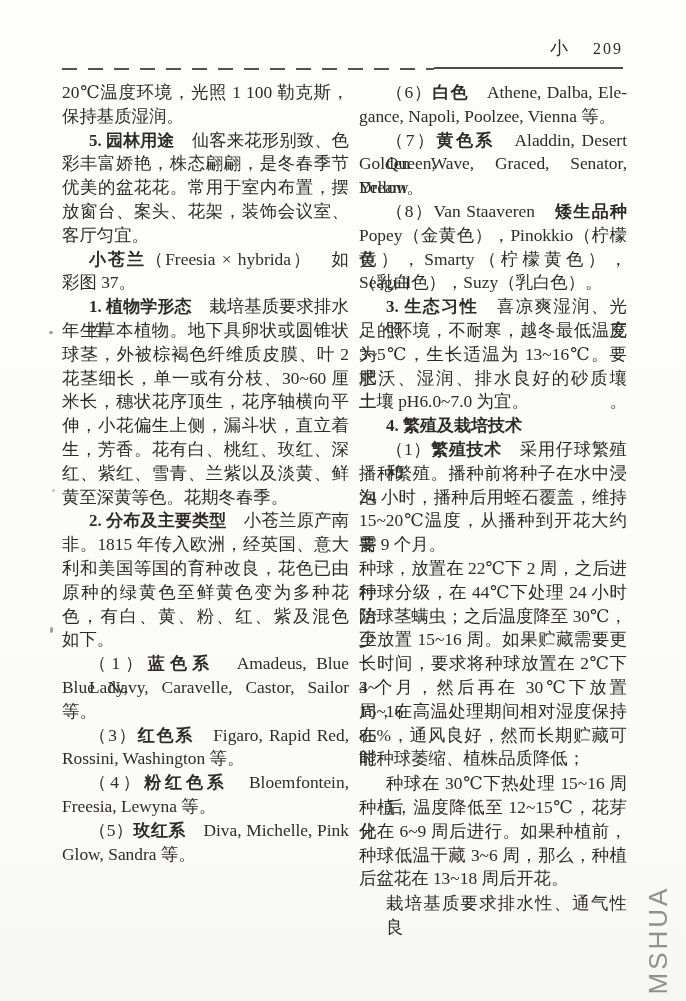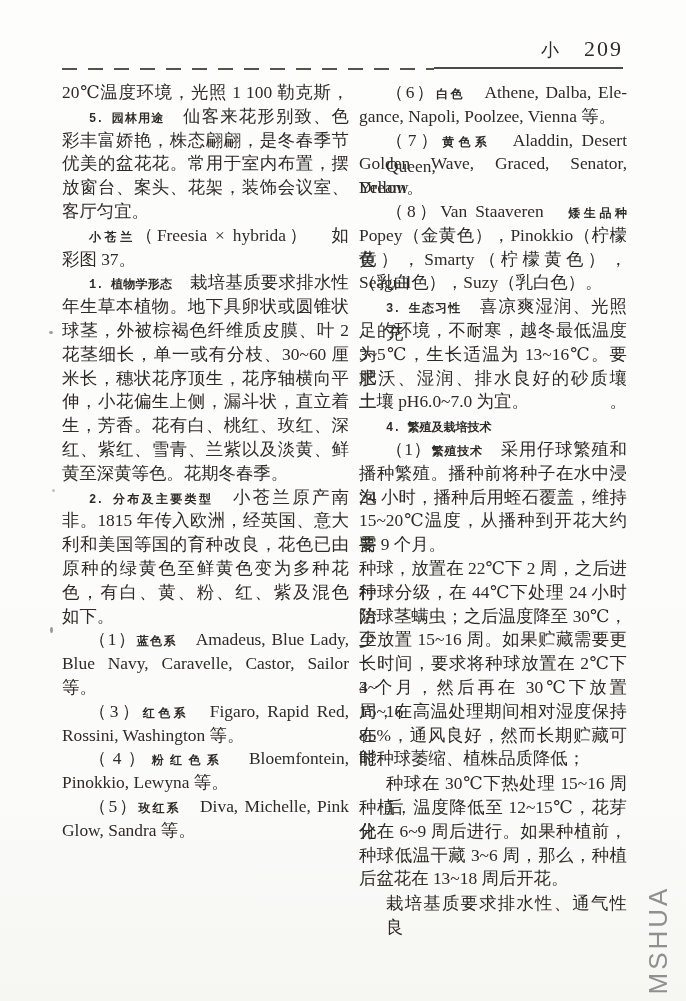--- a/index.html
+++ b/index.html
@@ -12,40 +12,40 @@
     position:relative;width:686px;height:1001px;overflow:hidden;
     background:linear-gradient(180deg,#fdfdfc 0%,#fbfbf9 78%,#f6f6f3 100%);
     color:#2e2b27;
   }
   
   .running-head{
     position:absolute;top:36px;left:62px;width:561px;height:26px;
     text-align:right;white-space:nowrap;
   }
   .section-word{font-size:18px;margin-right:24px;letter-spacing:1px;}
-  .page-num{font-size:22px;letter-spacing:2px;}
+  .page-num{font-size:16px;letter-spacing:2px;}
   
   .head-rule{position:absolute;top:67px;left:62px;width:561px;height:3px;display:flex;align-items:center;}
   .rule-dashed{
     width:372px;height:2px;
     background:repeating-linear-gradient(90deg,#57534c 0 15px,transparent 15px 26px);
   }
   .rule-solid{flex:1;height:1.6px;background:#4e4a44;margin-top:-1px;}
   
   .col{position:absolute;top:81px;}
   .col-left{left:62px;width:287px;}
   .col-right{left:359px;width:268px;}
   .line{
     font-size:17.4px;height:23.8px;line-height:23.8px;
     color:#2e2b27;overflow:visible;white-space:normal;
   }
   .line.j{text-align:justify;text-align-last:justify;}
   .line.ind{padding-left:27px;}
   .line.mt{margin-top:1px;}
-  .b{font-weight:700;font-family:Liberation Mono, monospace;font-size:12px;}
+  .b{font-weight:700;font-family:Liberation Serif, serif;font-size:17px;}
   .i{}
   
   .watermark{
     position:absolute;left:603px;top:925px;width:110px;height:30px;
     transform:rotate(-90deg);
     font-family:"Liberation Sans","DejaVu Sans",sans-serif;
     font-size:26px;line-height:30px;text-align:center;
     color:#909090;letter-spacing:3px;
   }
   
@@ -63,20 +63,21 @@
     <span class="section-word">小</span><span class="page-num">209</span>
   </div>
 
   <div class="head-rule">
     <span class="rule-dashed"></span>
     <span class="rule-solid"></span>
   </div>
 
   <div class="col col-left">
       <div class="line j"><span>20℃温度环境，光照 1 100 勒克斯，</span></div>
+      <div class="line"><span>保持基质湿润。</span></div>
       <div class="line j ind"><span class="b">5. 园林用途</span><span>　仙客来花形别致、色</span></div>
       <div class="line j"><span>彩丰富娇艳，株态翩翩，是冬春季节</span></div>
       <div class="line j"><span>优美的盆花花。常用于室内布置，摆</span></div>
       <div class="line j"><span>放窗台、案头、花架，装饰会议室、</span></div>
       <div class="line"><span>客厅匀宜。</span></div>
       <div class="line j ind"><span class="b">小苍兰</span><span>（</span><span class="i">Freesia</span><span> × </span><span class="i">hybrida</span><span>）　如</span></div>
       <div class="line"><span>彩图 37。</span></div>
       <div class="line j ind"><span class="b">1. 植物学形态</span><span>　栽培基质要求排水性</span></div>
       <div class="line j"><span>年生草本植物。地下具卵状或圆锥状</span></div>
       <div class="line j"><span>球茎，外被棕褐色纤维质皮膜、叶 2</span></div>
@@ -91,21 +92,21 @@
       <div class="line j"><span>利和美国等国的育种改良，花色已由</span></div>
       <div class="line j"><span>原种的绿黄色至鲜黄色变为多种花</span></div>
       <div class="line j"><span>色，有白、黄、粉、红、紫及混色</span></div>
       <div class="line"><span>如下。</span></div>
       <div class="line j ind"><span>（1）</span><span class="b">蓝色系</span><span>　Amadeus, Blue Lady,</span></div>
       <div class="line j"><span>Blue Navy, Caravelle, Castor, Sailor</span></div>
       <div class="line"><span>等。</span></div>
       <div class="line j ind"><span>（3）</span><span class="b">红色系</span><span>　Figaro, Rapid Red,</span></div>
       <div class="line"><span>Rossini, Washington 等。</span></div>
       <div class="line j ind"><span>（4）</span><span class="b">粉红色系</span><span>　Bloemfontein,</span></div>
-      <div class="line"><span>Pinokkio, Lewyna 等。</span></div>
+      <div class="line"><span>Freesia, Lewyna 等。</span></div>
       <div class="line j ind"><span>（5）</span><span class="b">玫红系</span><span>　Diva, Michelle, Pink</span></div>
       <div class="line"><span>Glow, Sandra 等。</span></div>
     </div>
   <div class="col col-right">
       <div class="line j ind"><span>（6）</span><span class="b">白色</span><span>　Athene, Dalba, Ele-</span></div>
       <div class="line"><span>gance, Napoli, Poolzee, Vienna 等。</span></div>
       <div class="line j ind"><span>（7）</span><span class="b">黄色系</span><span>　Aladdin, Desert Queen,</span></div>
       <div class="line j"><span>Golden Wave, Graced, Senator, Yellow</span></div>
       <div class="line"><span>Dream。</span></div>
       <div class="line j ind"><span>（8）Van Staaveren　</span><span class="b">矮生品种</span></div>

